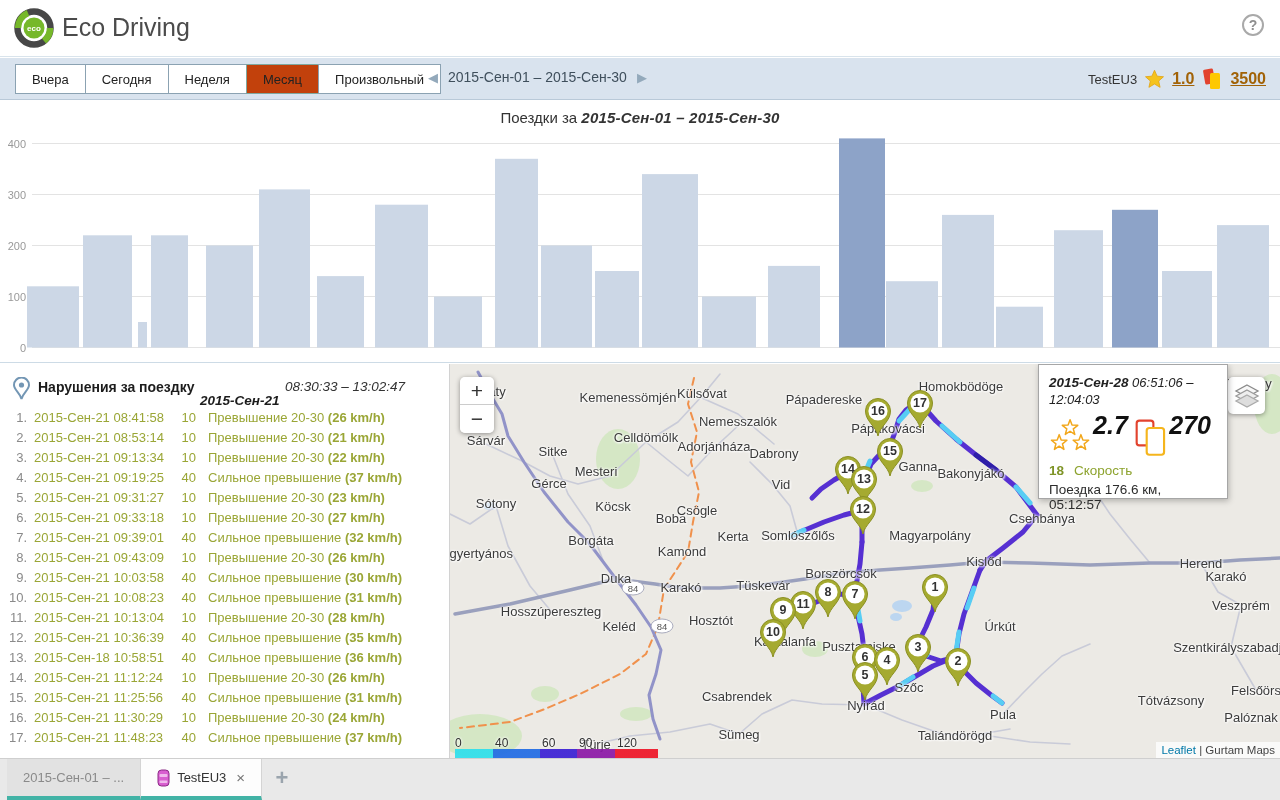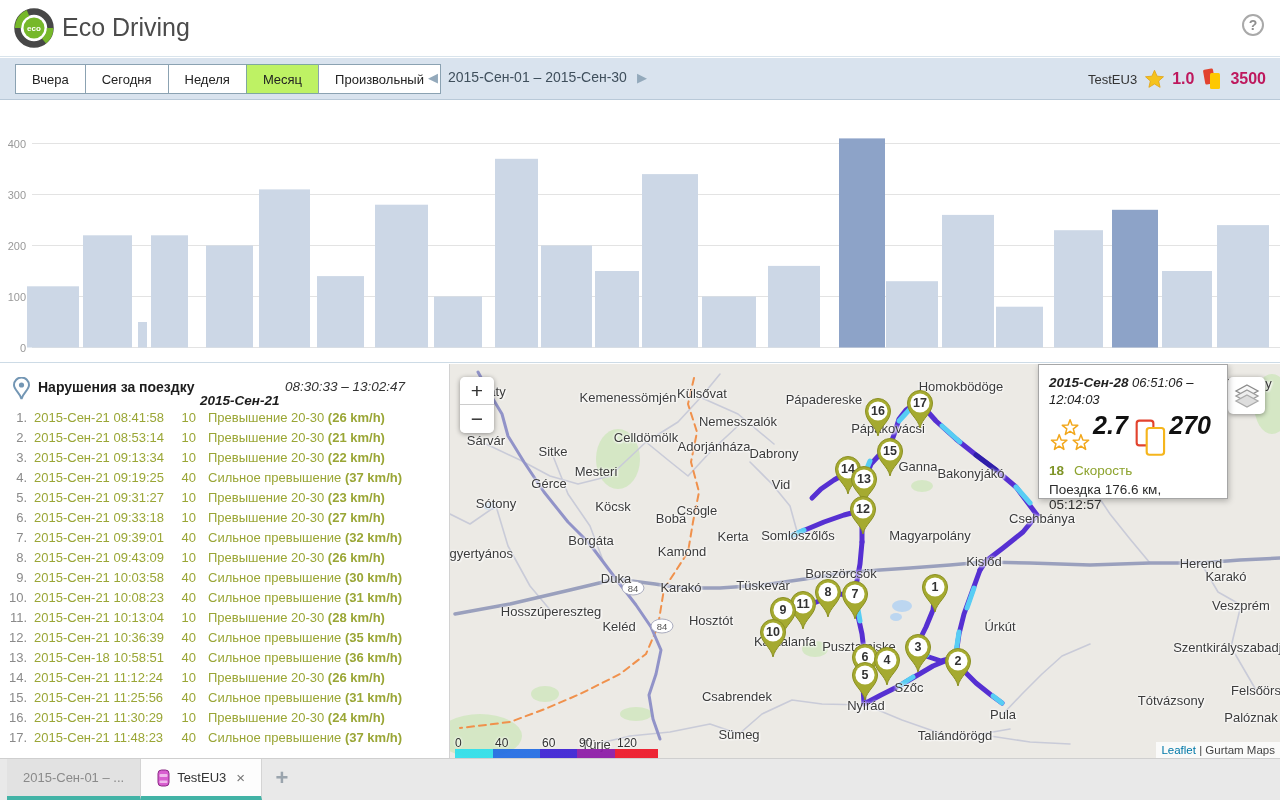--- a/index.html
+++ b/index.html
@@ -15,27 +15,27 @@
   .help { position:absolute; right:16px; top:14px; width:22px; height:22px; border:2px solid #a9a9a9;
           border-radius:50%; color:#8f8f8f; font-size:14px; font-weight:bold; text-align:center;
           line-height:19px; cursor:pointer; }
 
   
   .tbar { position:absolute; left:0; top:58px; width:1280px; height:42px; background:#d9e3ee;
           border-bottom:1px solid #b9c9d8; }
   .pgroup { position:absolute; left:16px; top:6px; display:flex; }
   .pbtn { height:30px; padding:0 16px; background:#fff; border:1px solid #8ba2b2; margin-left:-1px;
           font-size:13px; color:#222; font-family:"Liberation Sans",sans-serif; cursor:pointer; }
-  .pbtn.sel { background:#bef264; border-color:#7fa8a0; }
+  .pbtn.sel { background:#c2410c; border-color:#7fa8a0; }
   .datenav { position:absolute; left:428px; top:11px; display:flex; align-items:center; gap:10px;
              font-size:14px; color:#3f4f5c; }
   .arrow { color:#93a9bb; font-size:13px; cursor:pointer; }
   .unitinfo { position:absolute; right:14px; top:9px; display:flex; align-items:center; gap:7px; }
   .unitname { font-size:13px; color:#333; }
-  .bignum { font-size:16px; font-weight:bold; color:#be185d; }
+  .bignum { font-size:16px; font-weight:bold; color:#a16207;text-decoration:underline; }
 
   
   .chart { position:absolute; left:0; top:100px; width:1280px; height:263px; background:#fff;
            border-bottom:1px solid #cddbe6; }
   .chart-title { position:absolute; left:0; top:9px; width:1280px; text-align:center; font-size:15px; color:#333; }
   .chart-title b i { letter-spacing:.2px; }
   #chart-svg { position:absolute; left:0; top:0; }
   .gline { stroke:#e3e3e3; stroke-width:1; }
   .ytick { font-size:11px; fill:#999; }
   .bar { fill:#ccd7e6; cursor:pointer; }
@@ -174,20 +174,24 @@
         <rect x="768" y="165.9" width="52" height="81.6" class="bar"></rect>
         <rect x="839" y="38.400000000000006" width="46" height="209.1" class="bar sel"></rect>
         <rect x="886" y="181.2" width="52" height="66.3" class="bar"></rect>
         <rect x="942" y="114.9" width="52" height="132.6" class="bar"></rect>
         <rect x="996" y="206.7" width="47" height="40.8" class="bar"></rect>
         <rect x="1054" y="130.2" width="49" height="117.3" class="bar"></rect>
         <rect x="1112" y="109.80000000000001" width="46" height="137.7" class="bar sel"></rect>
         <rect x="1162" y="171" width="50" height="76.5" class="bar"></rect>
         <rect x="1217" y="125.1" width="52" height="122.4" class="bar"></rect>
       </svg>
+    <div class="chart-title">
+      <span>Поездки за</span>
+      <b><i>2015-Сен-01 – 2015-Сен-30</i></b>
+    </div>
   </div>
 
   <div class="bottom">
 
     <div class="vio">
       <div class="vio-head">
         <svg class="pin-ic" width="17" height="23" viewBox="0 0 17 23">
           <path d="M8.5 22 C7 15.5 1 13 1 8 A7.5 7.5 0 1 1 16 8 C16 13 10 15.5 8.5 22 Z" fill="none" stroke="#7396b4" stroke-width="2"></path>
           <circle cx="8.5" cy="8" r="2.6" fill="#7396b4"></circle>
         </svg>

